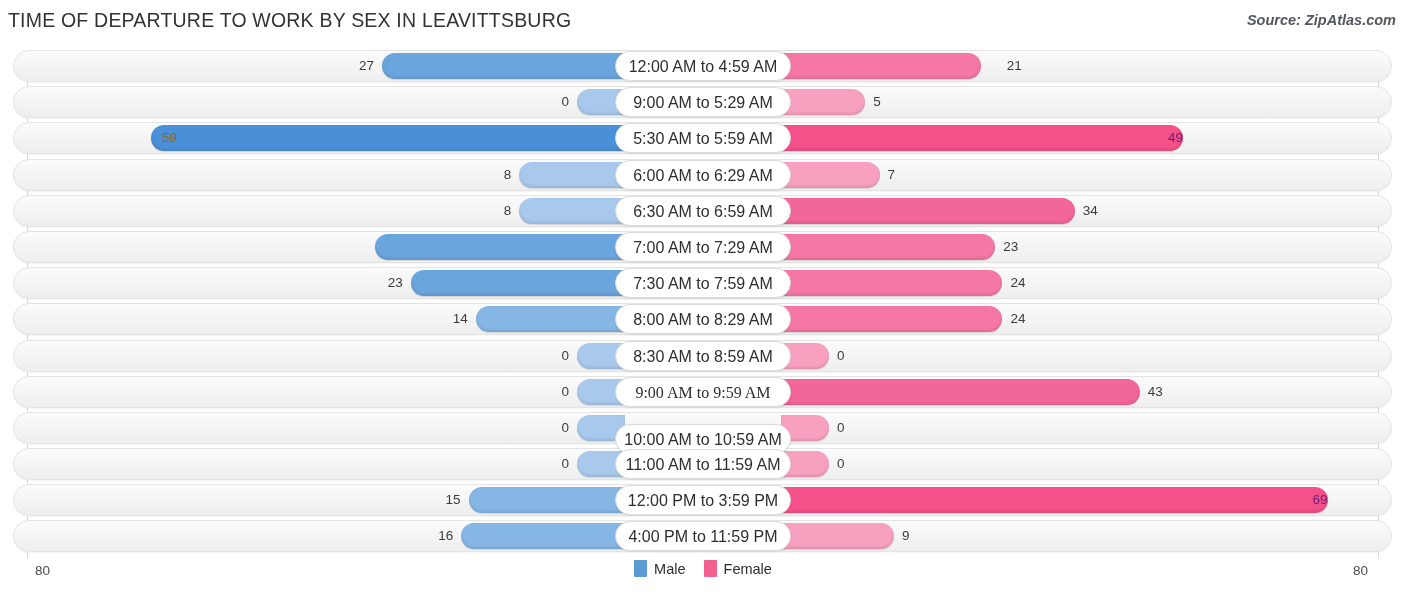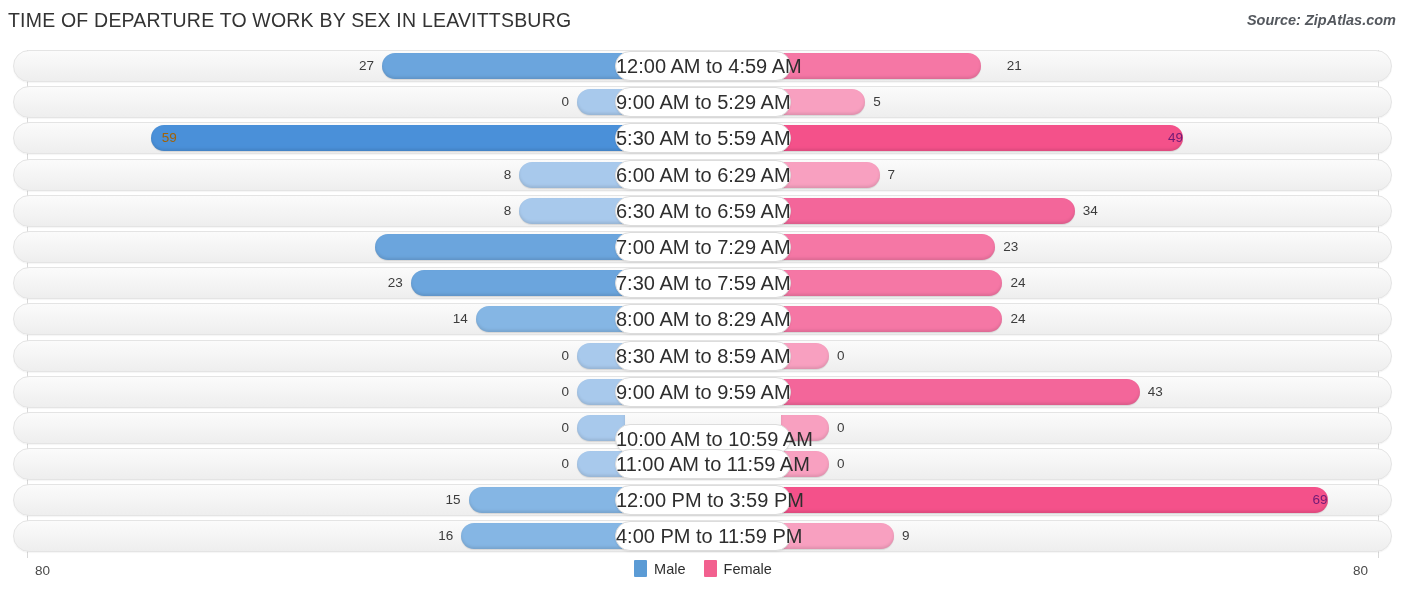--- a/index.html
+++ b/index.html
@@ -129,21 +129,21 @@
   }
   
   .cat-pill {
     position: absolute;
     top: 1px;
     height: 30px;
     line-height: 29px;
     background: #ffffff;
     border: 1px solid #dcdcdc;
     border-radius: 15px;
-    font-size: 20px;
+    font-size: 16px;
     color: #2e2e2e;
     text-align: center;
     white-space: nowrap;
     box-sizing: border-box;
     box-shadow: 0 1px 2px rgba(0,0,0,0.07);
     z-index: 5;
   }
   
   .axis-label {
     position: absolute;
@@ -282,21 +282,21 @@
             <div class="cat-pill" style="left: 615px; width: 176px;">8:30 AM to 8:59 AM</div>
           </div>
         </div>
         <div class="row">
           <div class="row-track"></div>
           <div class="bars">
             <div class="bar male" style="left: 577px; width: 48px; background: rgb(168, 201, 236);"></div>
             <div class="bar female" style="left: 781px; width: 358.675px; background: rgb(243, 102, 154);"></div>
             <div class="val outside-left" style="left: 511px; width: 58px;">0</div>
             <div class="val outside-right" style="left: 1147.67px; width: 58px;">43</div>
-            <div class="cat-pill" style="left: 615px; width: 176px;">9:00 AM to 9:59 AM</div>
+            <div class="cat-pill" style="left: 615px; width: 176px; font-family: Liberation Serif, serif;">9:00 AM to 9:59 AM</div>
           </div>
         </div>
         <div class="row">
           <div class="row-track"></div>
           <div class="bars">
             <div class="bar male" style="left: 577px; width: 48px; background: rgb(168, 201, 236);"></div>
             <div class="bar female" style="left: 781px; width: 48px; background: rgb(248, 160, 192);"></div>
             <div class="val outside-left" style="left: 511px; width: 58px;">0</div>
             <div class="val outside-right" style="left: 837px; width: 58px;">0</div>
             <div class="cat-pill" style="left: 615px; width: 176px; margin-top: 11px;">10:00 AM to 10:59 AM</div>

